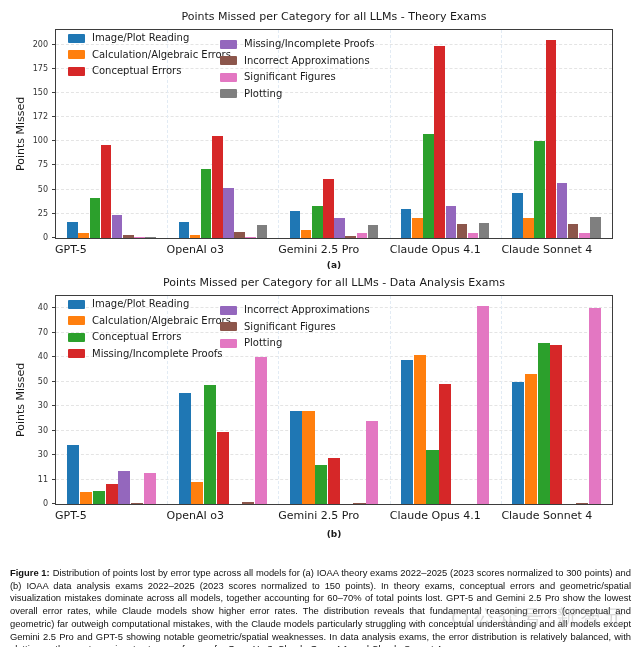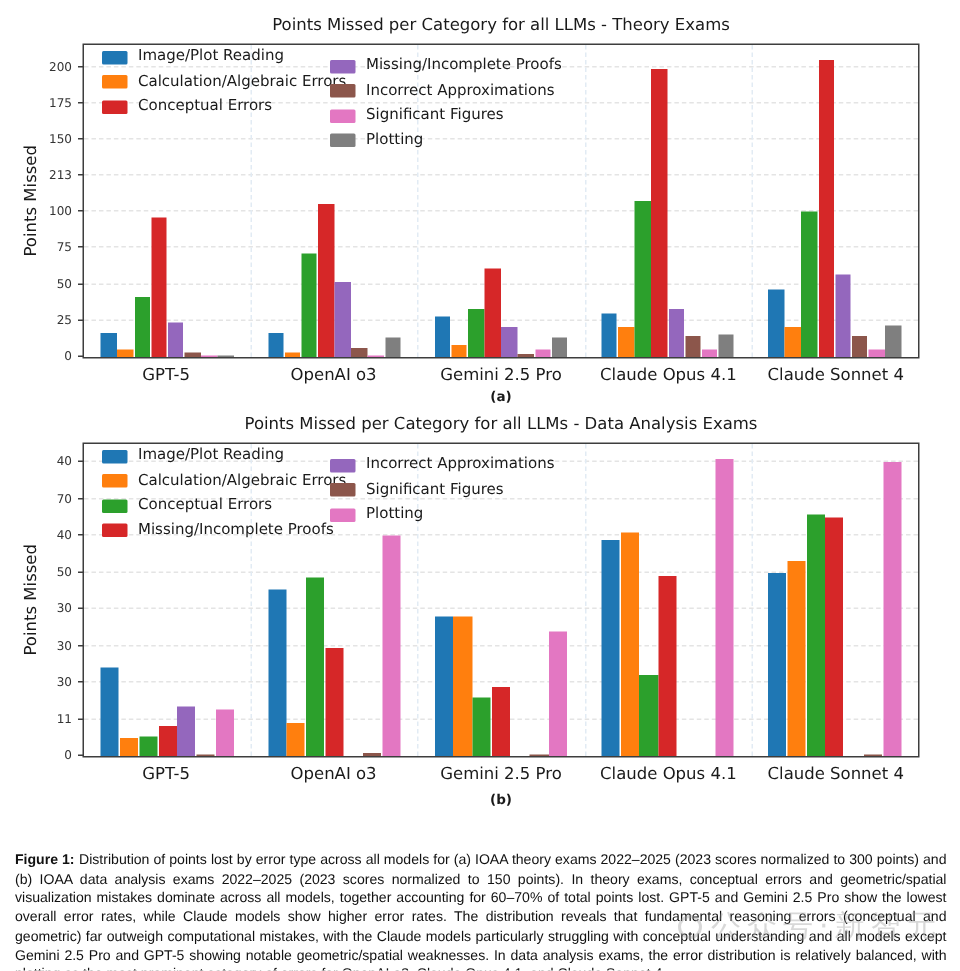--- a/index.html
+++ b/index.html
@@ -36,21 +36,21 @@
     position:absolute; right:100%; width:4px; height:1px; background:#3d3d3d;
   }
   .bars { position:absolute; left:0; right:0; top:0; bottom:0; display:flex; align-items:flex-end; }
   .bar-group { flex:1 1 0; display:flex; justify-content:center; align-items:flex-end; height:100%; }
   .bar { display:block; margin:0 0.3px; min-height:0; }
   .xlabels {
     position:absolute; left:55px; width:558px; display:flex; font-size:11px; color:#1a1a1a;
   }
   .c0 .xlabels { top:243px; }
   .c1 .xlabels { top:509px; }
-  .xlabel { flex:1 1 0; text-align:center; white-space:nowrap; }
+  .xlabel { flex:1 1 0; white-space:nowrap; }
   .ylabel {
     position:absolute; left:14px; height:210px; writing-mode:vertical-rl;
     transform:rotate(180deg); text-align:center; font-size:11px; color:#1a1a1a;
   }
   .c0 .ylabel { top:29px; }
   .c1 .ylabel { top:295px; }
   .sublabel {
     position:absolute; left:55px; width:558px; text-align:center;
     font-size:9px; font-weight:bold; color:#1a1a1a;
   }
@@ -96,21 +96,21 @@
         <div class="grid-h" style="bottom: 23.2558%;"></div>
         <div class="ytick" style="bottom: 23.2558%;">50</div>
         <div class="ytick-mark" style="bottom: 23.2558%;"></div>
         <div class="grid-h" style="bottom: 34.8837%;"></div>
         <div class="ytick" style="bottom: 34.8837%;">75</div>
         <div class="ytick-mark" style="bottom: 34.8837%;"></div>
         <div class="grid-h" style="bottom: 46.5116%;"></div>
         <div class="ytick" style="bottom: 46.5116%;">100</div>
         <div class="ytick-mark" style="bottom: 46.5116%;"></div>
         <div class="grid-h" style="bottom: 58.1395%;"></div>
-        <div class="ytick" style="bottom: 58.1395%;">213</div>
+        <div class="ytick" style="bottom: 58.1395%;">172</div>
         <div class="ytick-mark" style="bottom: 58.1395%;"></div>
         <div class="grid-h" style="bottom: 69.7674%;"></div>
         <div class="ytick" style="bottom: 69.7674%;">150</div>
         <div class="ytick-mark" style="bottom: 69.7674%;"></div>
         <div class="grid-h" style="bottom: 81.3953%;"></div>
         <div class="ytick" style="bottom: 81.3953%;">175</div>
         <div class="ytick-mark" style="bottom: 81.3953%;"></div>
         <div class="grid-h" style="bottom: 93.0233%;"></div>
         <div class="ytick" style="bottom: 93.0233%;">200</div>
         <div class="ytick-mark" style="bottom: 93.0233%;"></div>

